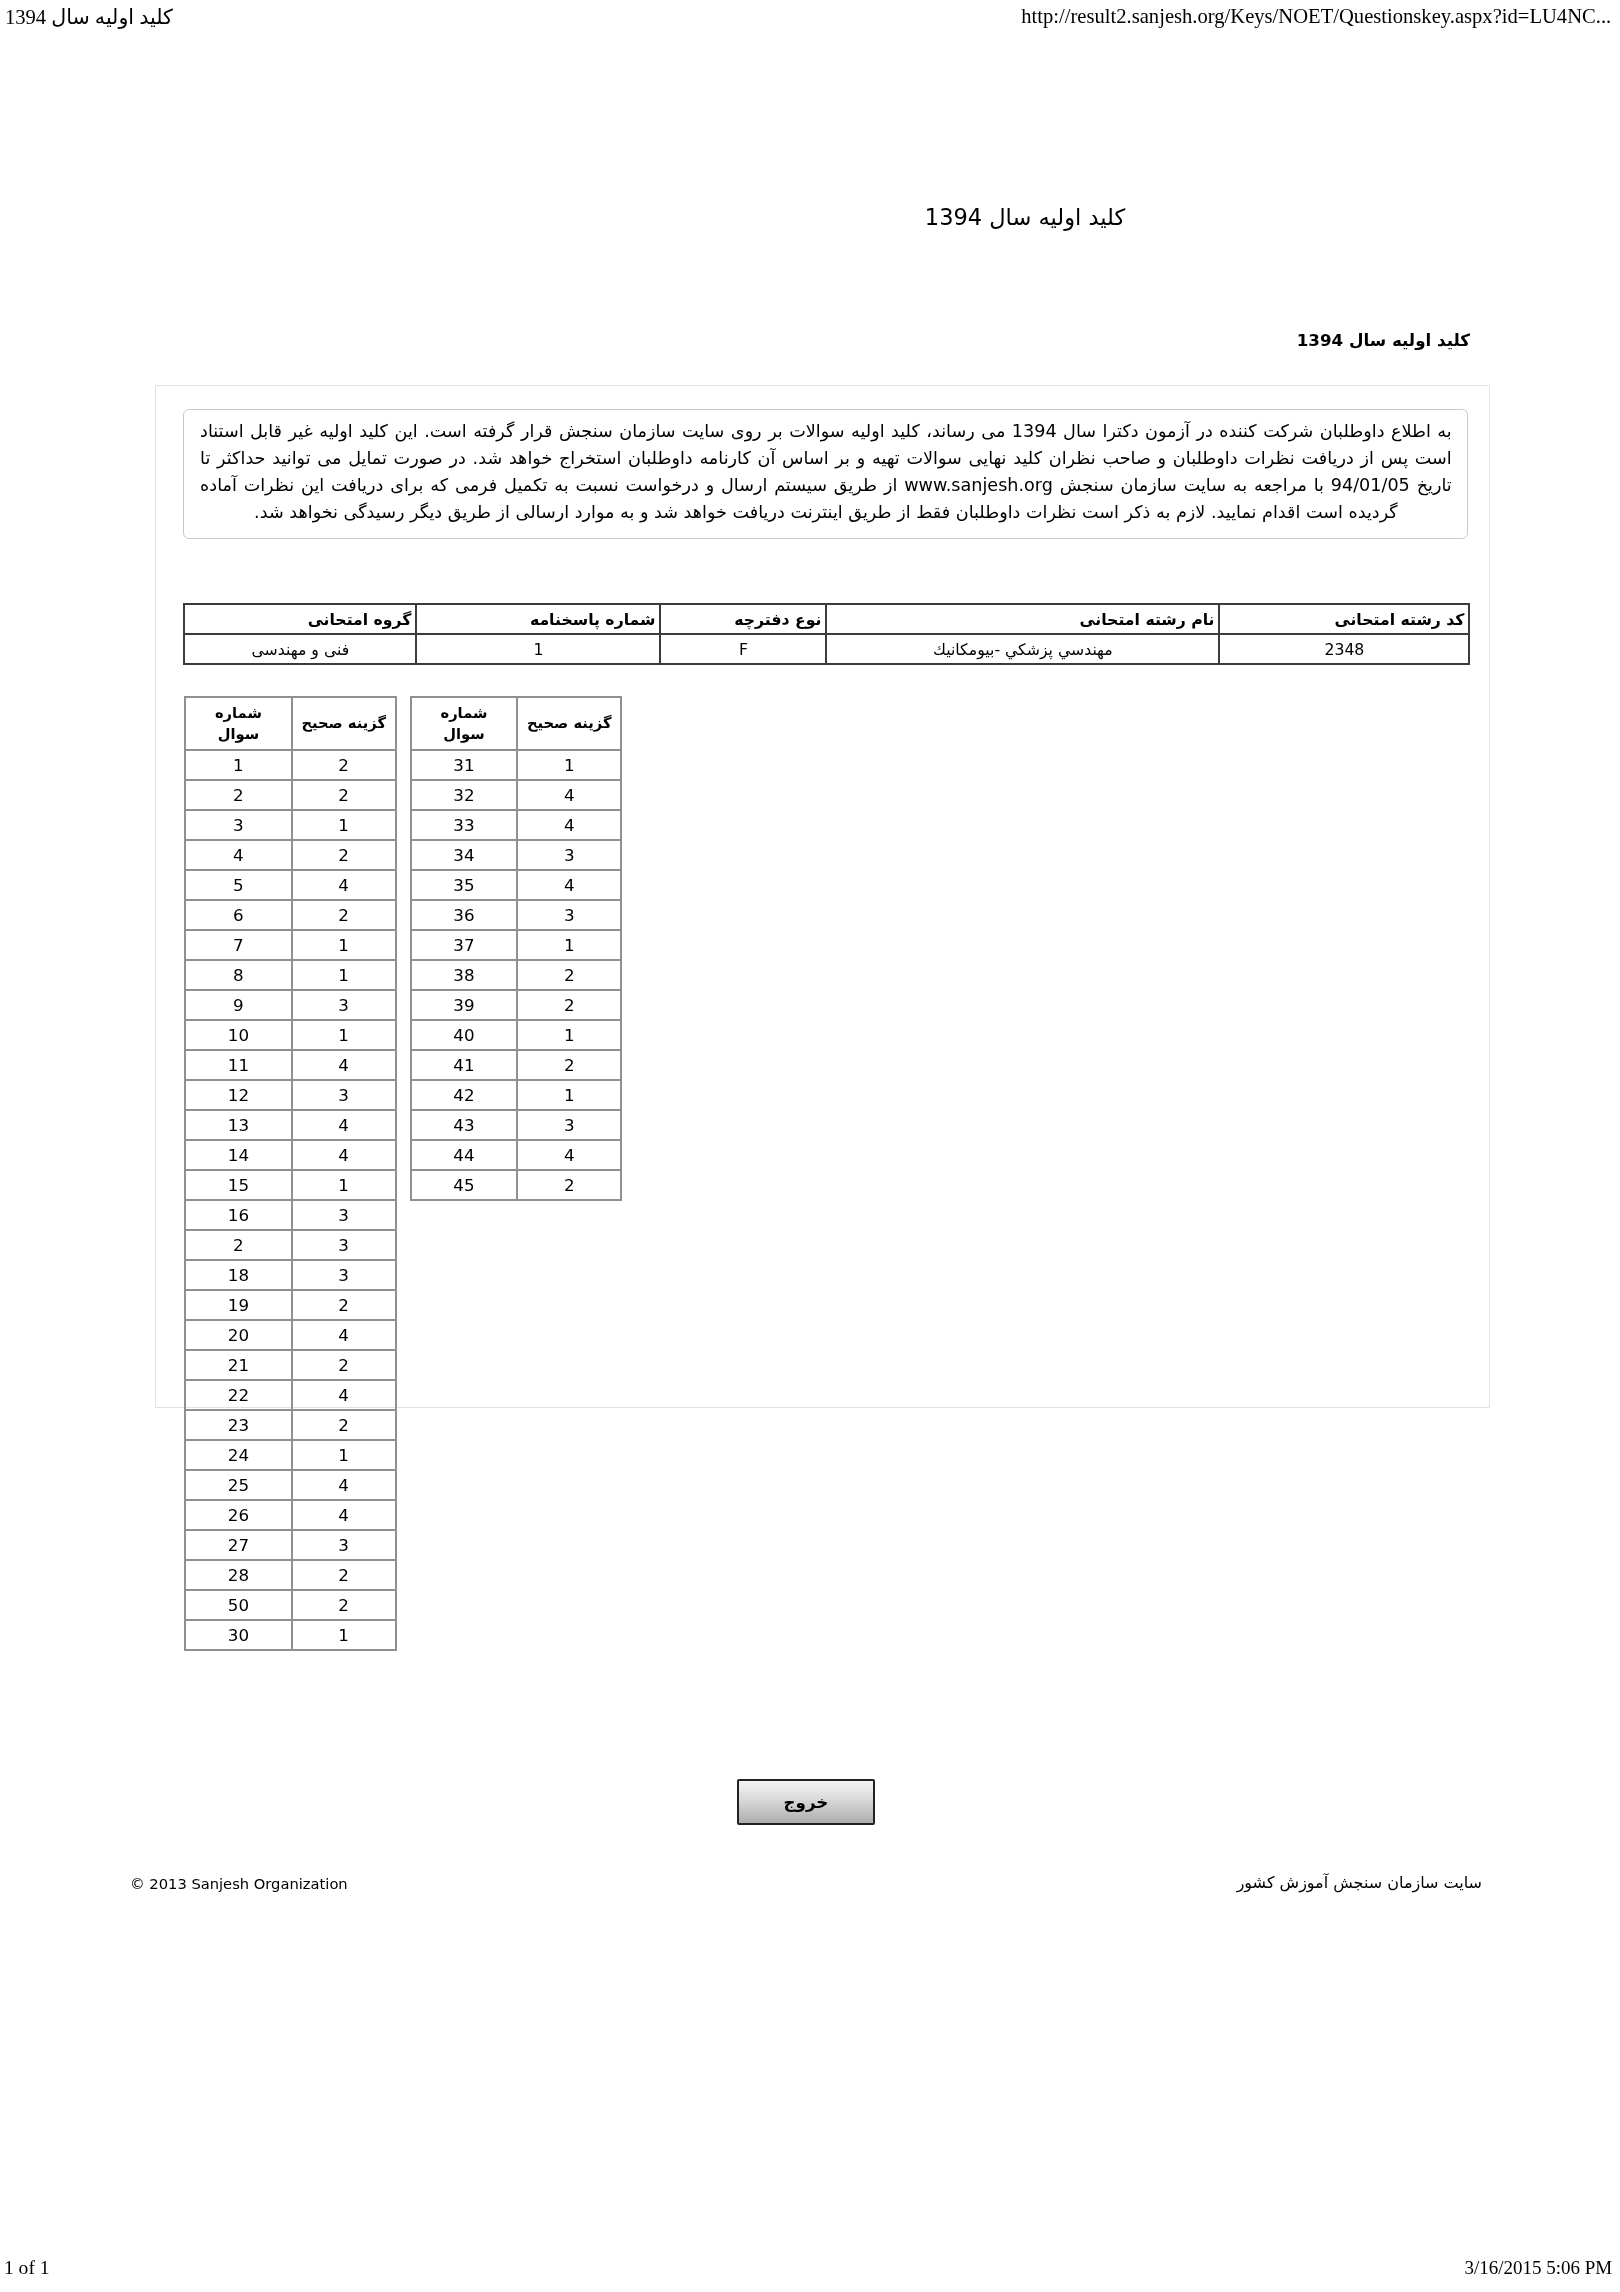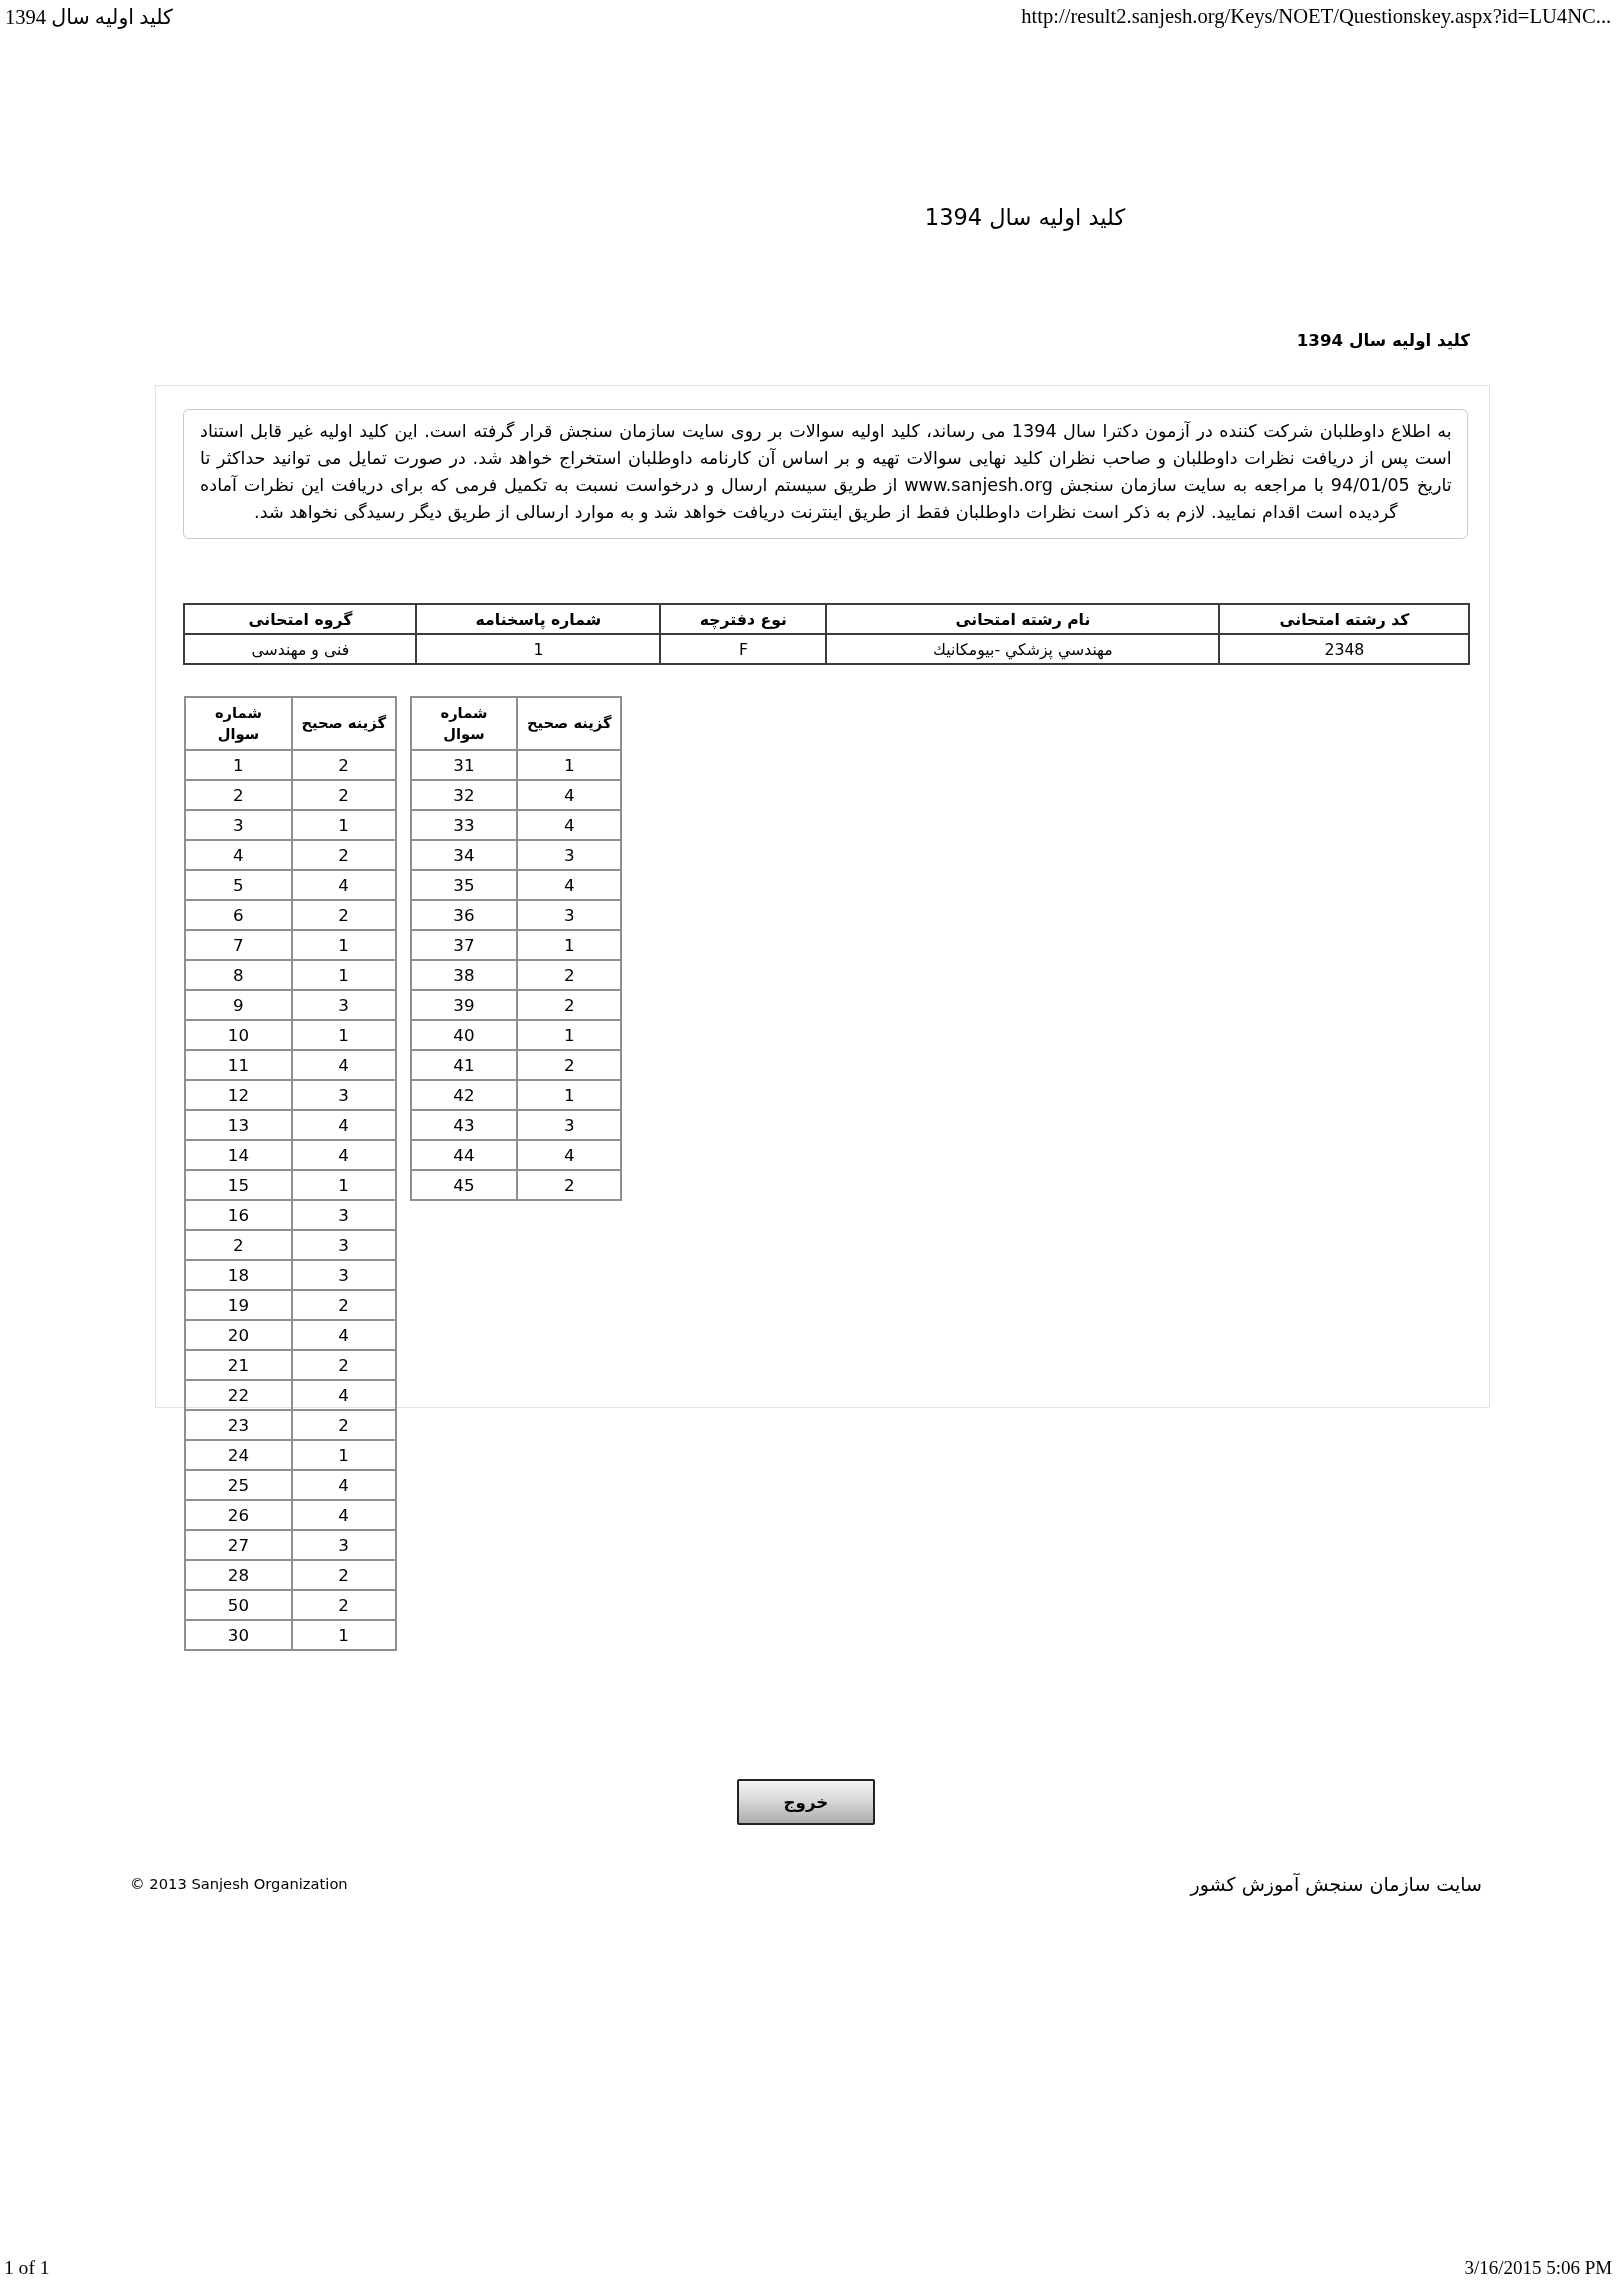--- a/index.html
+++ b/index.html
@@ -49,21 +49,21 @@
     width: 1285px; border-collapse: collapse;
     table-layout: fixed;
   }
   .info-table th, .info-table td {
     border: 2px solid #3b3b3b;
     text-align: center; vertical-align: middle;
     direction: rtl; font-size: 15.7px;
     height: 28px; padding: 0 3.9px;
     overflow: hidden; white-space: nowrap;
   }
-  .info-table th { font-weight: bold; }
+  .info-table th { font-weight: bold; text-align: right; }
 
   .answer-tables {
     position: absolute; top: 310px; left: 28px;
     display: flex; gap: 13px; align-items: flex-start; justify-content: space-between;
   }
   .answer-table { border-collapse: collapse; table-layout: fixed; }
   .answer-table th {
     border: 2px solid #8f8f8f;
     direction: rtl; font-size: 14.7px; font-weight: bold;
     text-align: center; vertical-align: middle;
@@ -82,21 +82,21 @@
     width: 138px; height: 46px;
     border: 2px solid #222;
     border-radius: 2px;
     background: linear-gradient(to bottom, #f4f4f4 0%, #d9d9d9 45%, #adadad 100%);
     font-family: "DejaVu Sans", sans-serif;
     font-size: 16.7px; font-weight: bold; color: #000;
     cursor: pointer;
   }
 
   .footer-copyright { position: absolute; top: 1875px; left: 130px;  font-size: 14.7px; }
-  .footer-site      { position: absolute; top: 1873px; right: 138px; font-size: 19px; direction: rtl; }
+  .footer-site      { position: absolute; top: 1873px; right: 138px; font-size: 16px; direction: rtl; }
 
   .pf-left  { position: absolute; top: 2257px; left: 3.9px;  font-size: 19.6px; }
   .pf-right { position: absolute; top: 2257px; right: 7.8px; font-size: 19px; text-align: right; }
 </style>
 </head>
 <body>
 
 <div class="ph-left serif">کلید اولیه سال 1394</div>
 <div class="ph-right serif">http://result2.sanjesh.org/Keys/NOET/Questionskey.aspx?id=LU4NC...</div>
 

